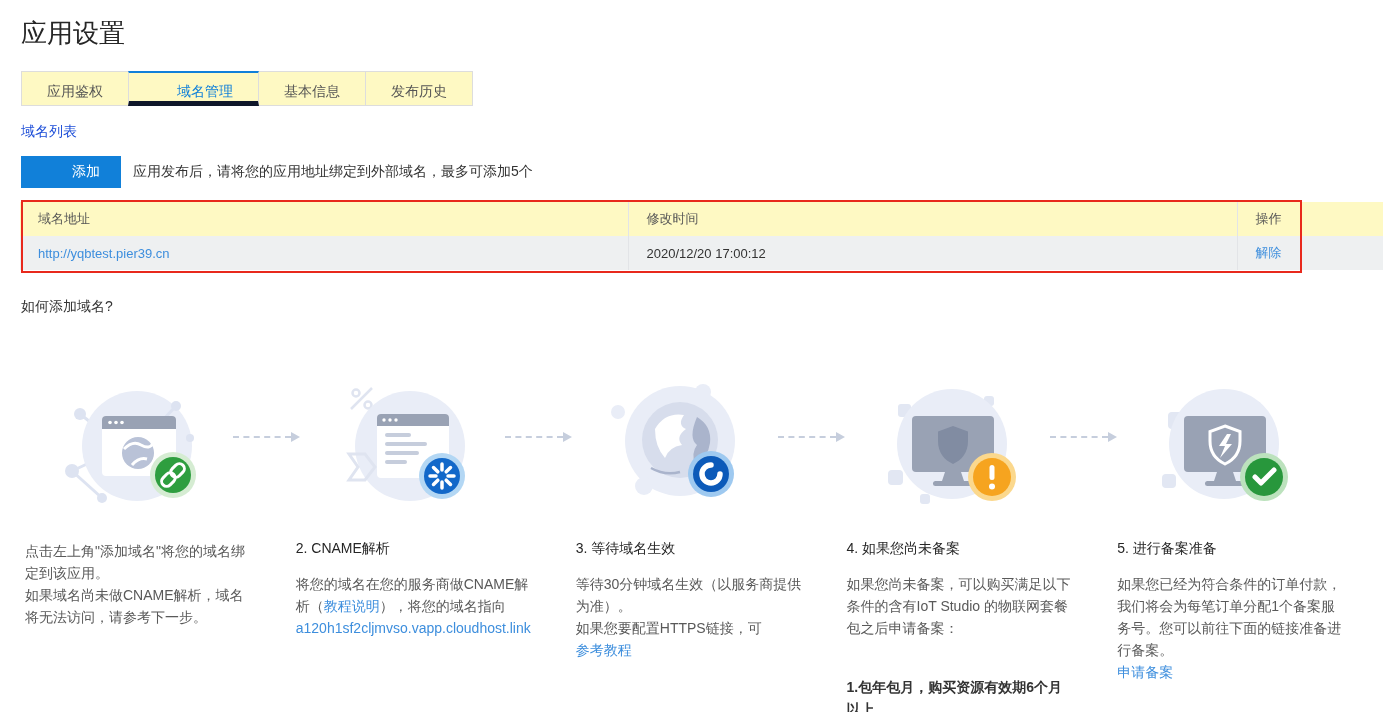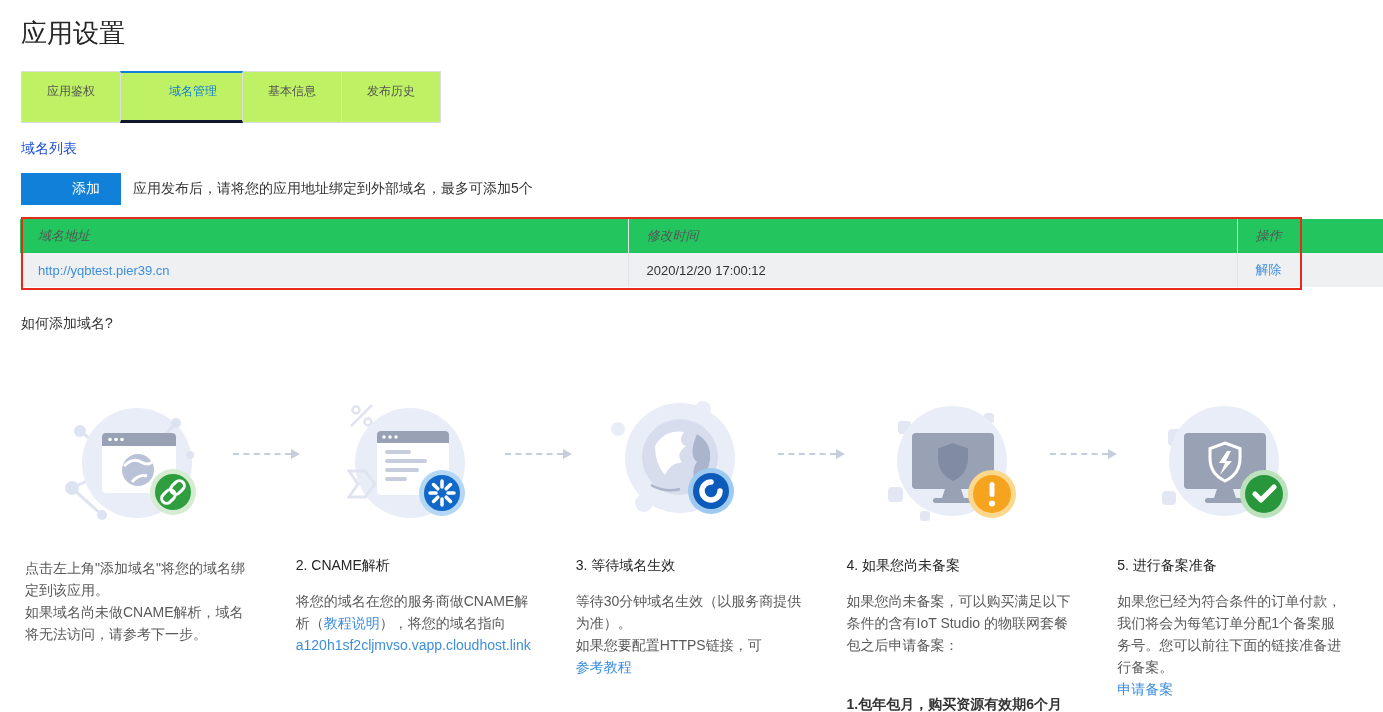--- a/index.html
+++ b/index.html
@@ -8,42 +8,42 @@
     font-family:"Liberation Sans","DejaVu Sans",sans-serif;
     background:#fff; color:#333;
   }
   .page { position:relative; width:1383px; height:712px; }
 
   .page-title { margin:16px 0 0 21px; font-size:26px; font-weight:400; color:#262626; }
 
   
   .tabs { display:flex; margin:20px 0 0 21px; }
   .tab {
-    height:52px; line-height:39px; padding:0 25px; font-size:12px; color:#555;
-    border:1px solid #ddd; margin-left:-1px; background:#bef264; cursor:pointer; position:relative;
+    height:35px; line-height:39px; padding:0 25px; font-size:14px; color:#555;
+    border:1px solid #ddd; margin-left:-1px; background:#fef9c3; cursor:pointer; position:relative;
   }
   .tab:first-child { margin-left:0; }
   .tab.active {
-    color:#1180d9; border-top:2px solid #1180d9; border-bottom:3px solid #0f172a; line-height:37px; z-index:2;padding-left:48px;
+    color:#1180d9; border-top:2px solid #1180d9; border-bottom:5px solid #0f172a; line-height:37px; z-index:2;padding-left:48px;
   }
 
   .section-label { margin:17px 0 0 21px; font-size:14px; color:#1d4ed8; }
 
   .toolbar { display:flex; align-items:center; margin:15px 0 0 21px; }
   .add-btn {
     width:100px; height:32px; background:#1180d9; border:none; color:#fff;
     font-size:14px; cursor:pointer; font-family:inherit;padding-left:30px;
   }
   .toolbar-hint { margin-left:12px; font-size:14px; color:#333; }
 
   
   .table-wrap { position:relative; margin:14px 0 0 20px; width:1363px; }
   table { width:100%; border-collapse:collapse; table-layout:fixed; }
   th, td { text-align:left; padding:0 0 0 18px; font-weight:normal; height:34px; font-size:13px; }
-  thead th { background:#22c55e; color:#555;font-style:italic; }
+  thead th { background:#fef9c3; color:#555; }
   tbody td { background:#eef0f1; color:#333; }
   th + th, td + td { border-left:1px solid #e2e4e7; }
   .col-domain { width:608px; } .col-time { width:609px; } .col-action { width:146px; }
   a.link { color:#3d8edd; text-decoration:none; cursor:pointer; }
   .red-box {
     position:absolute; left:1px; top:-2px; width:1281px; height:73px;
     border:2px solid #e8291c; pointer-events:none; z-index:5;
   }
 
   .how-title { margin:28px 0 0 21px; font-size:14px; color:#333; }

